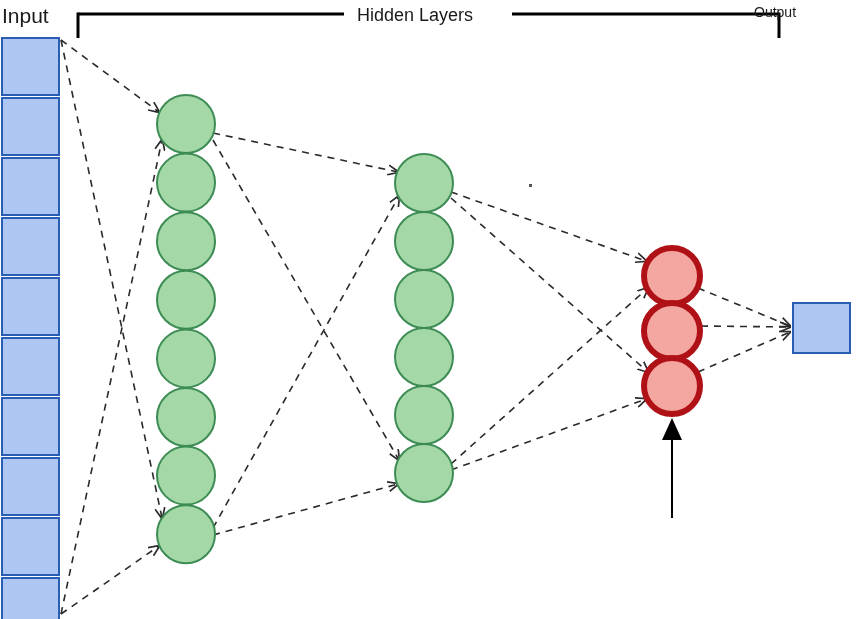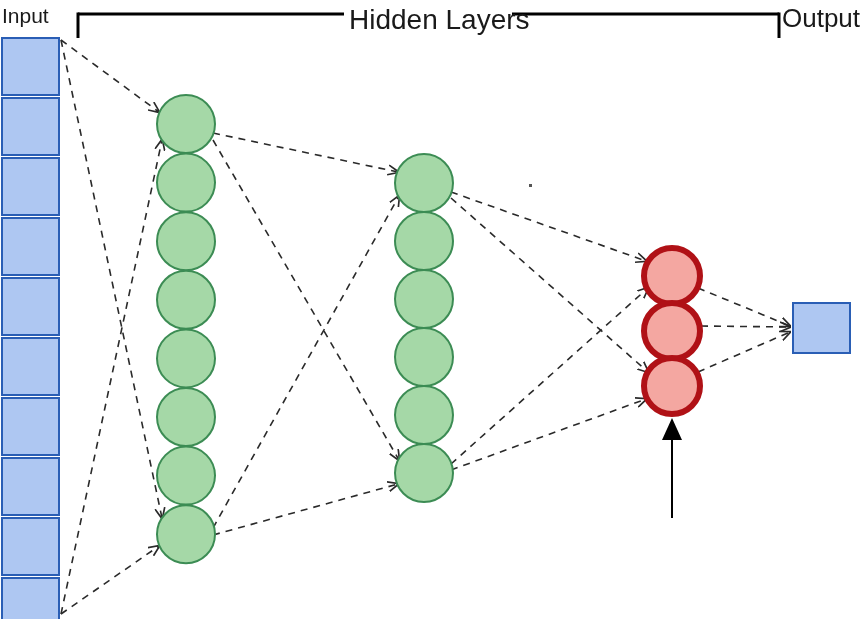--- a/index.html
+++ b/index.html
@@ -25,22 +25,22 @@
     height: 619px;
   }
   .diag-label {
     position: absolute;
     color: #1a1a1a;
     font-family: "Liberation Sans", sans-serif;
     white-space: nowrap;
     line-height: 1;
   }
   #label-input  { left: 2px;   top: 5px;   font-size: 21px; }
-  #label-hidden { left: 349px; top: 6px;   font-size: 28px; }
-  #label-output { left: 782px; top: 5px;   font-size: 26px; }
+  #label-hidden { left: 357px; top: 6px;   font-size: 18px; }
+  #label-output { left: 754px; top: 5px;   font-size: 14px; }
   #label-embeddings { left: 578px; top: 524px; font-size: 31px; }
 </style>
 </head>
 <body>
 
 <div id="canvas">
 
   <svg id="svg-layer" viewBox="0 0 865 619" xmlns="http://www.w3.org/2000/svg">
     <defs>
       <marker id="dash-arrow" viewBox="0 0 10 10" refX="9" refY="5" markerWidth="7" markerHeight="7" orient="auto-start-reverse">

